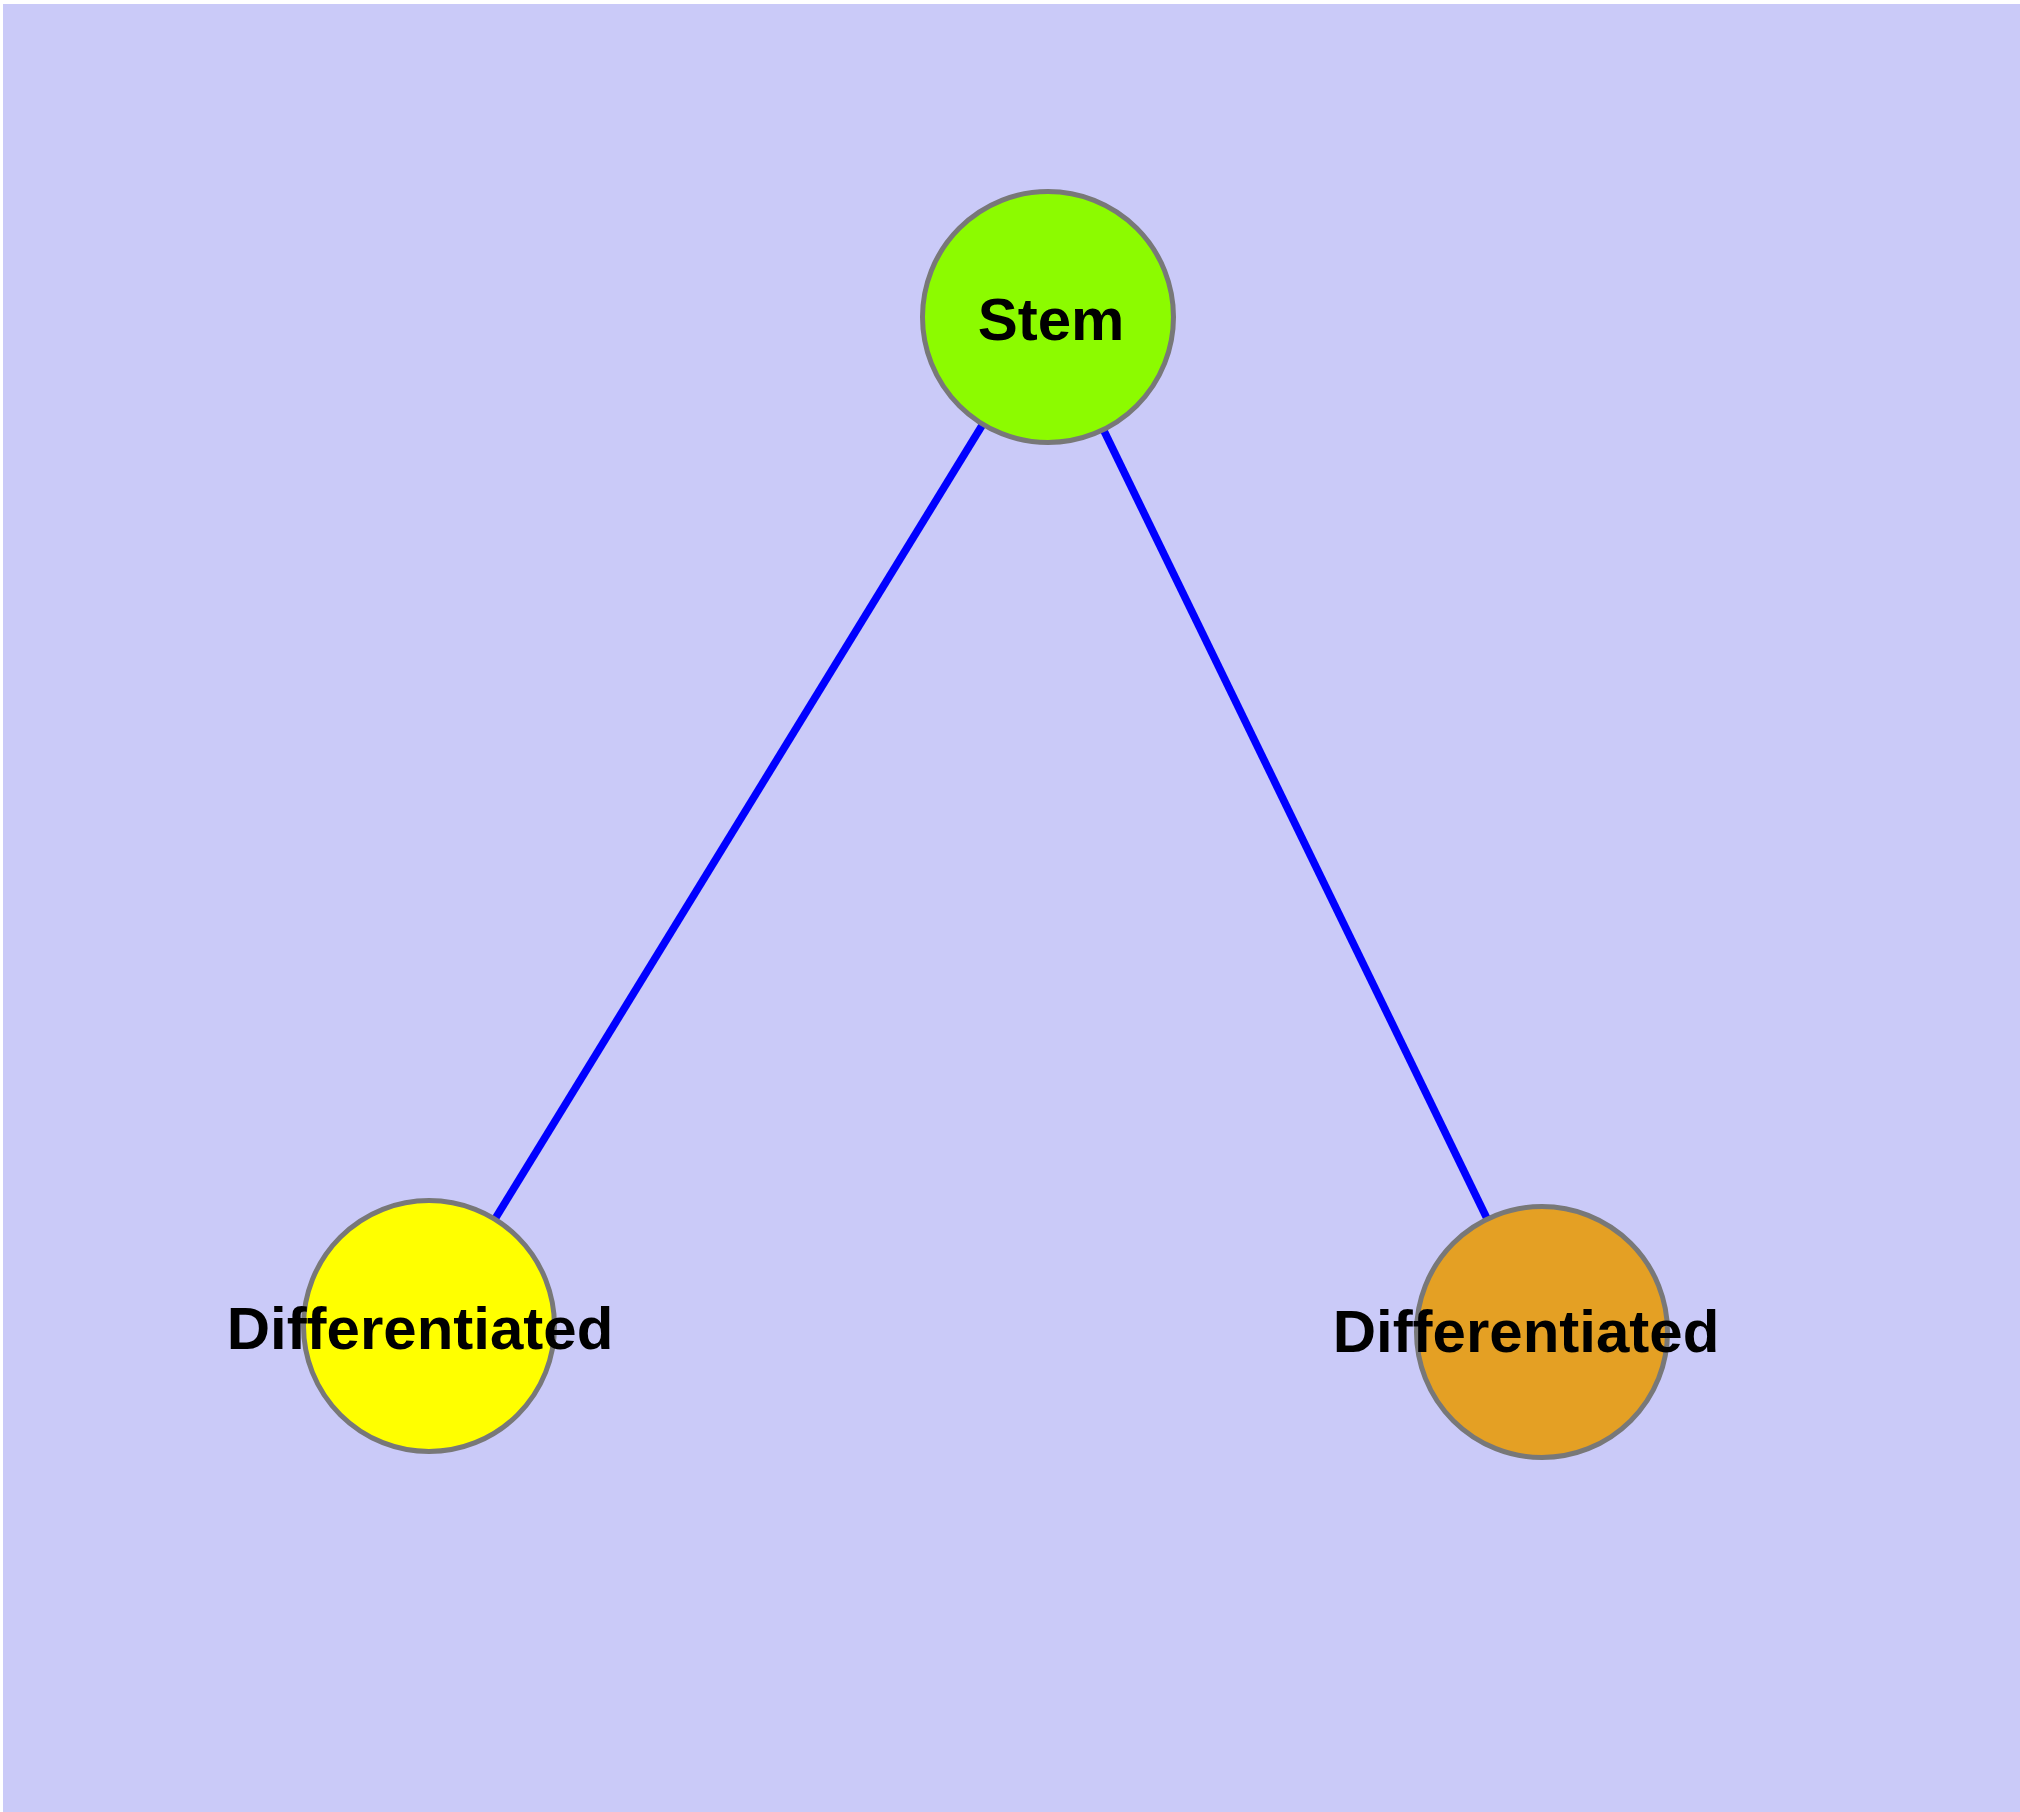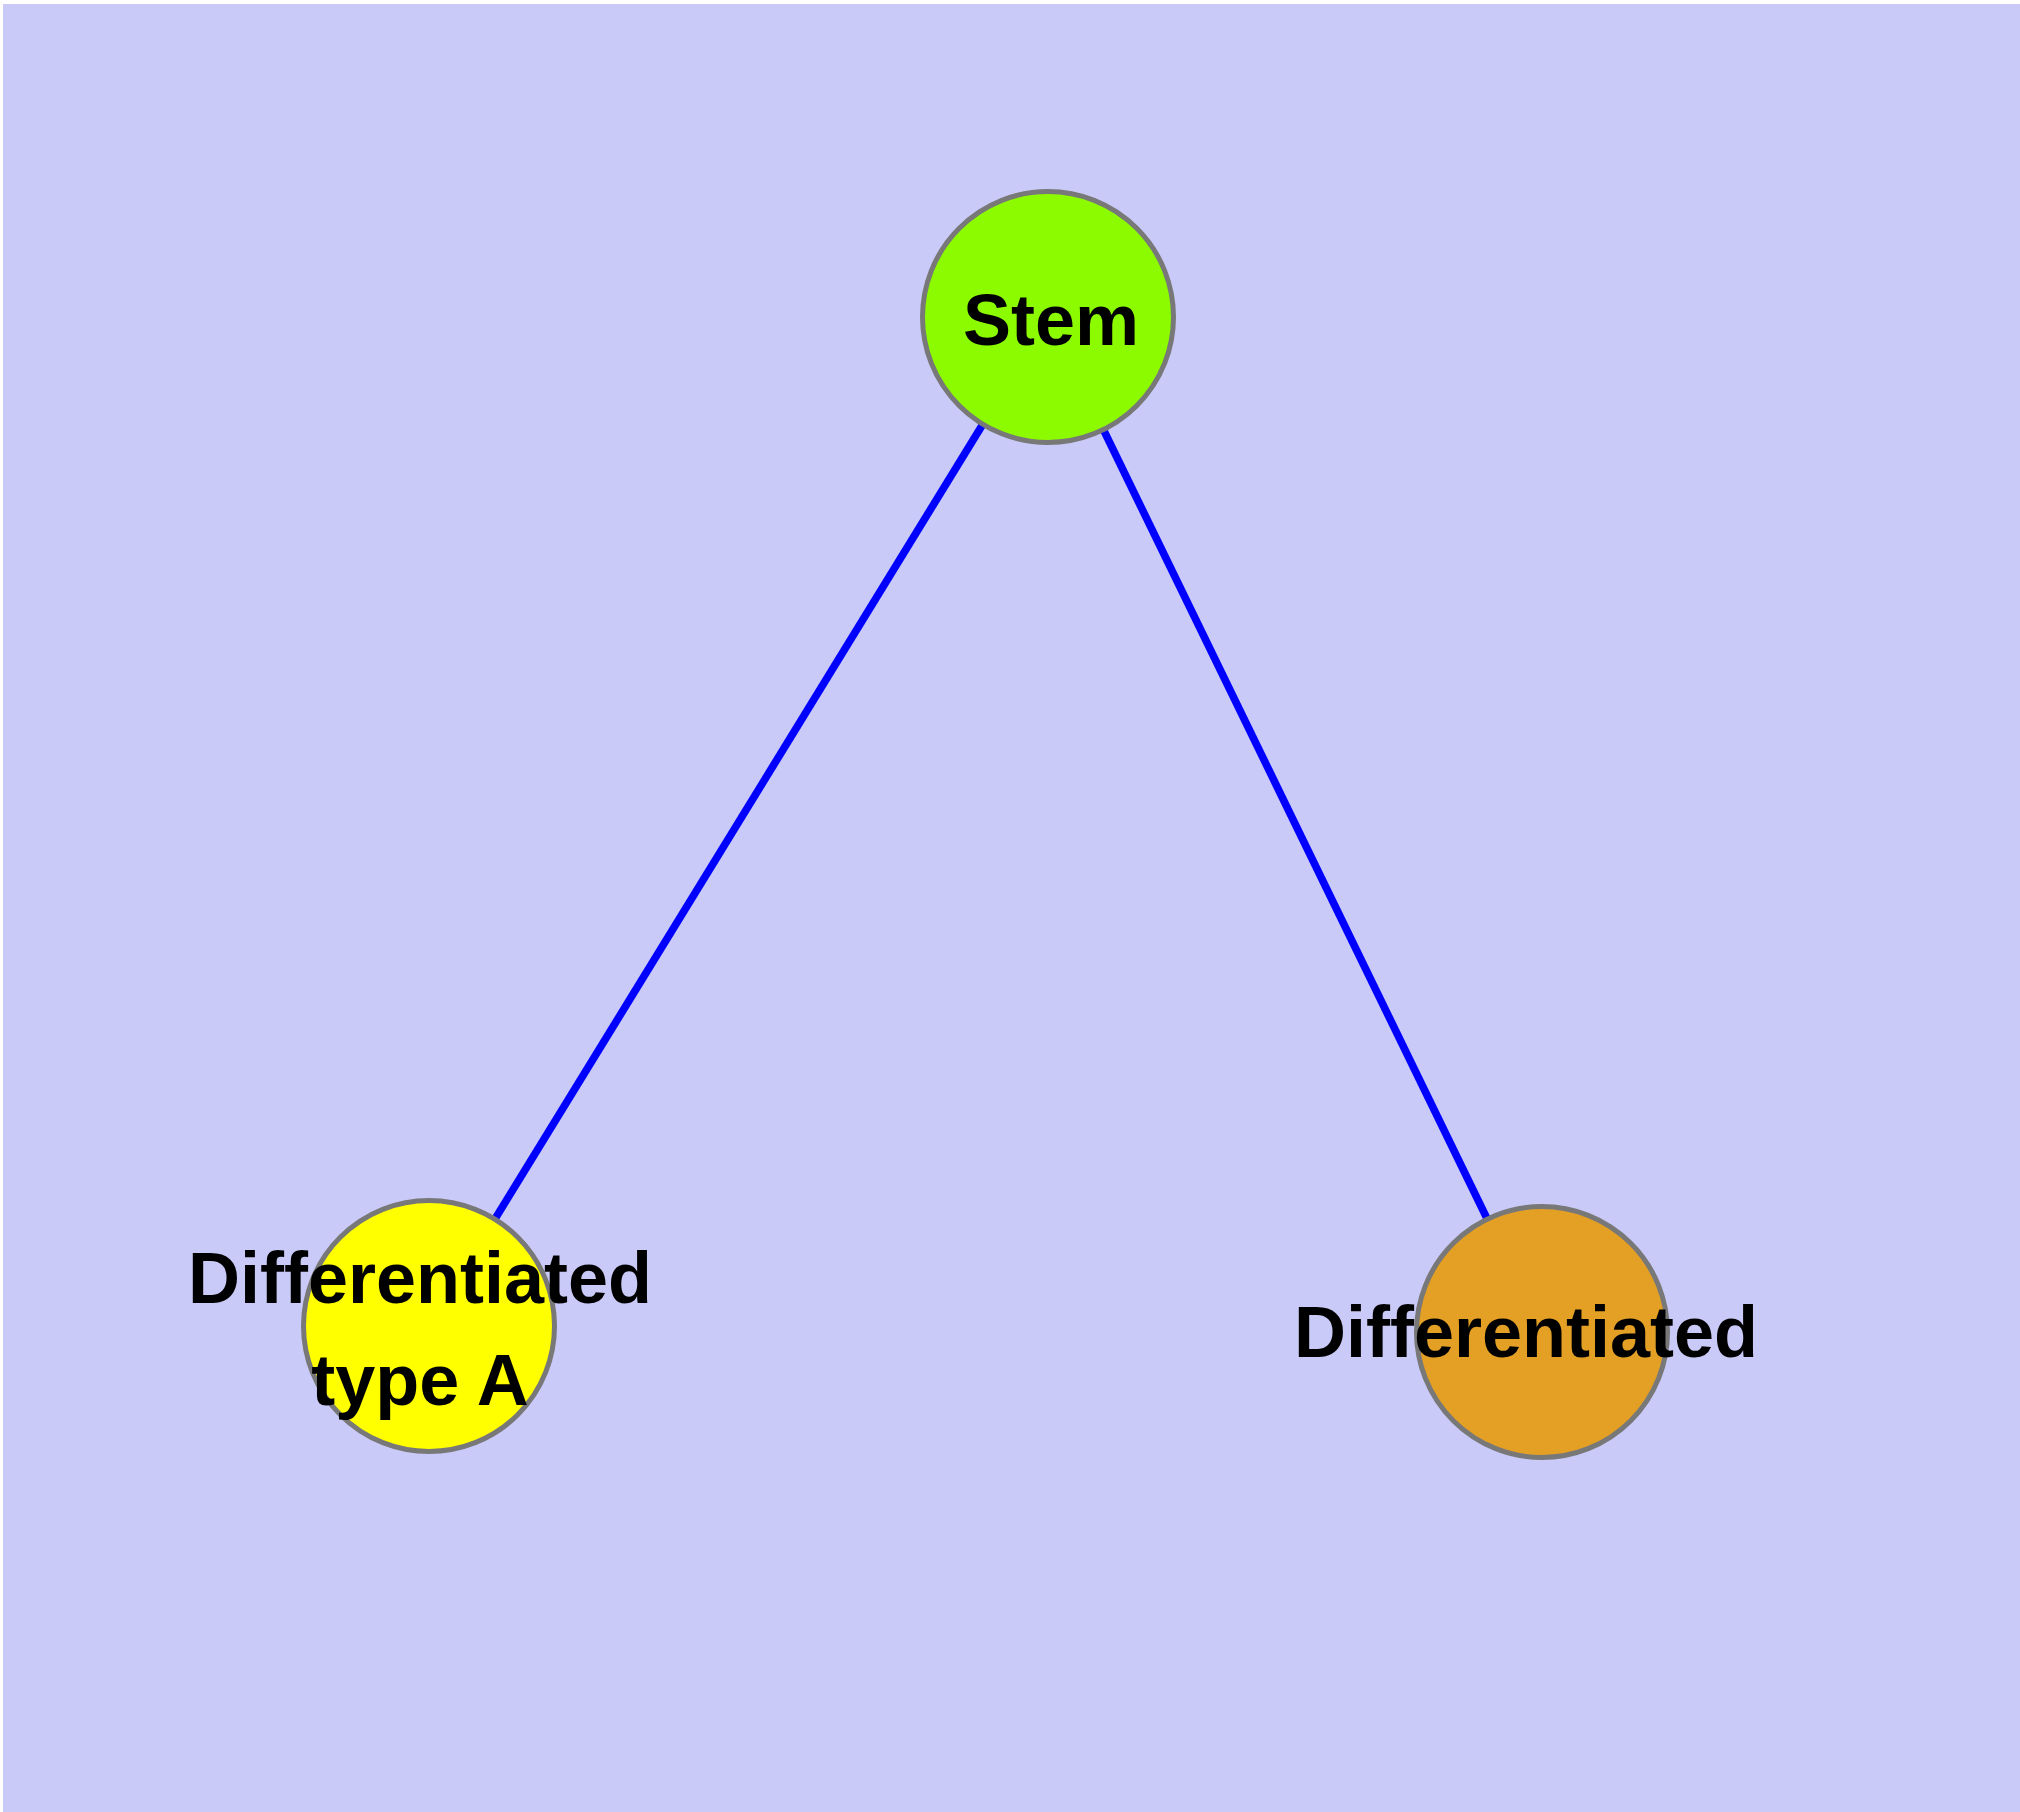--- a/index.html
+++ b/index.html
@@ -43,21 +43,21 @@
     box-sizing: border-box;
   }
   .node-stem { left: 920px; top: 189px; }
   .node-a    { left: 301px;  top: 1198px; }
   .node-b    { left: 1414px; top: 1204px; }
   .node-label {
     position: absolute;
     transform: translate(-50%, -50%);
     text-align: center;
     font-weight: bold;
-    font-size: 72px;
+    font-size: 60px;
     line-height: 102px;
     white-space: nowrap;
   }
   .label-stem { left: 1051px; top: 320px; }
   .label-a    { left: 420px;  top: 1329px; }
   .label-b    { left: 1526px; top: 1332px; }
 </style>
 </head>
 <body>
 
@@ -75,21 +75,20 @@
   <div class="node node-a" style="background-color: rgb(255, 255, 0); border-color: rgb(120, 120, 120);"></div>
 
   <div class="node node-b" style="background-color: rgb(228, 160, 36); border-color: rgb(120, 120, 120);"></div>
 
   <div class="node-label label-stem" style="color: rgb(0, 0, 0);">
     <div>Stem</div>
   </div>
 
   <div class="node-label label-a" style="color: rgb(0, 0, 0);">
     <div>Differentiated</div>
-    <div>type A</div>
   </div>
 
   <div class="node-label label-b" style="color: rgb(0, 0, 0);">
     <div>Differentiated</div>
   </div>
 
 </div>
 
 
 </body></html>

